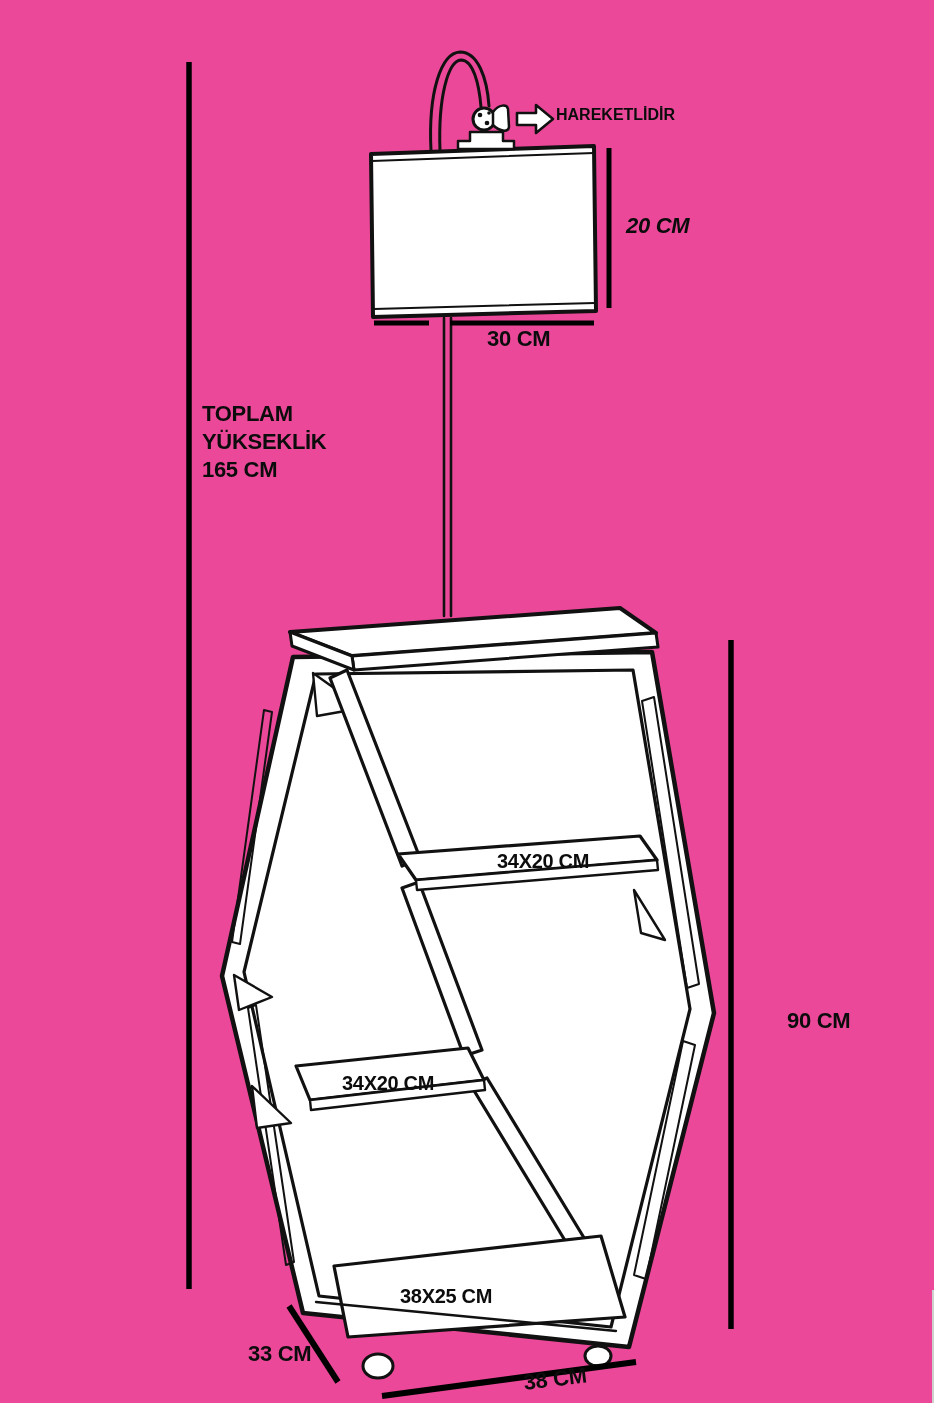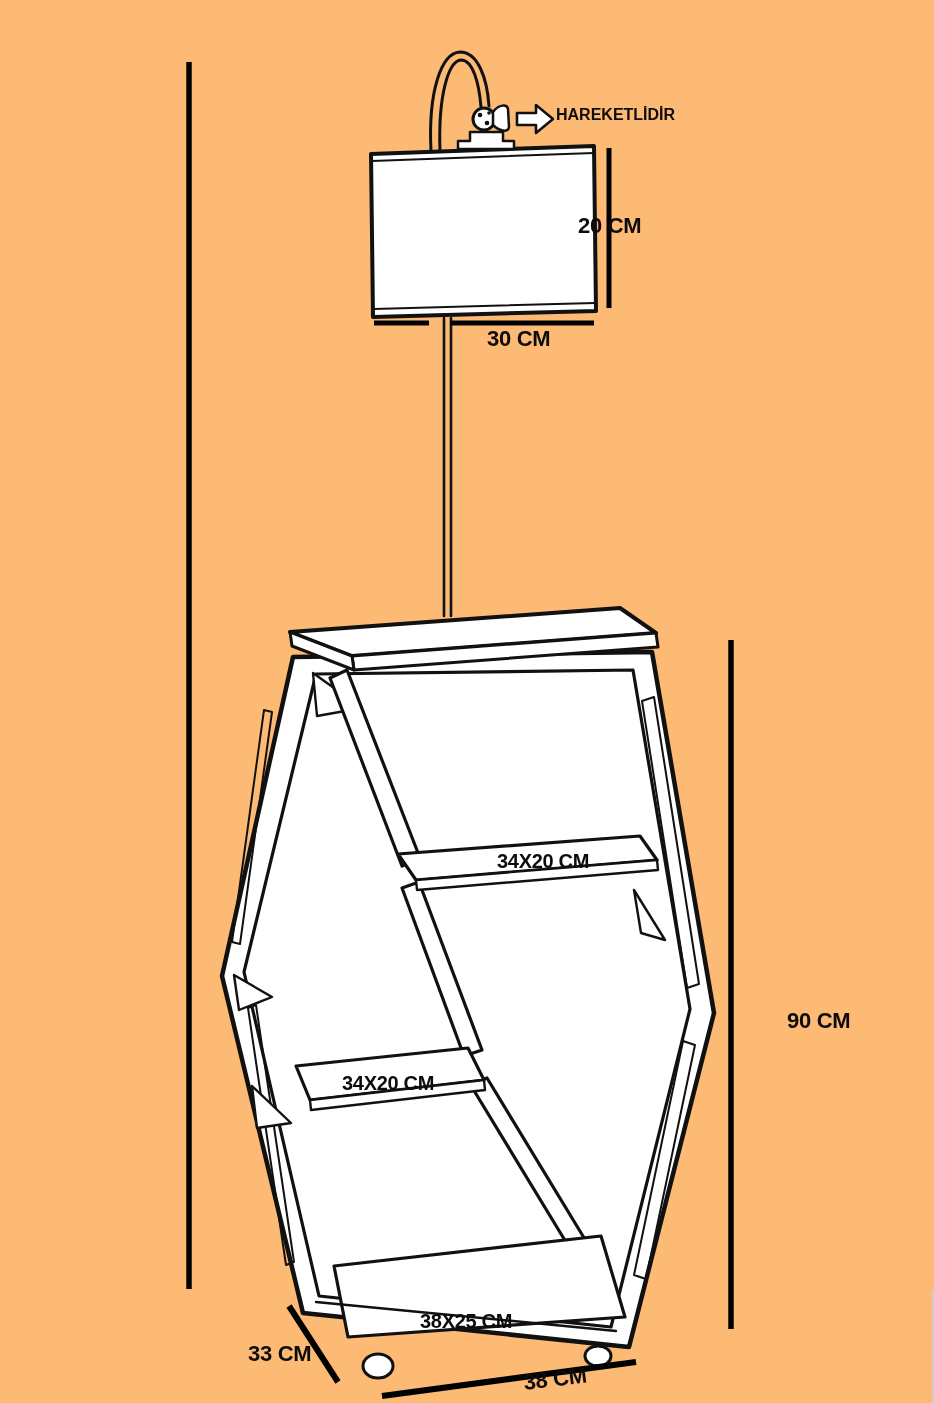--- a/index.html
+++ b/index.html
@@ -4,21 +4,21 @@
 <style>
   html, body {
     margin: 0;
     padding: 0;
     background: #ffffff;
   }
   .canvas {
     position: relative;
     width: 934px;
     height: 1403px;
-    background: #fdba74;
+    background: #ec4899;
     overflow: hidden;
     font-family: "Liberation Sans", "DejaVu Sans", sans-serif;
   }
   .canvas svg {
     position: absolute;
     left: 0;
     top: 0;
   }
   .lbl {
     position: absolute;
@@ -117,31 +117,36 @@
       <path stroke-width="5" d="M374,323 L429,323 M450,323 L594,323"></path>
       <path stroke-width="6" d="M289,1306 L338,1382"></path>
       <path stroke-width="6" d="M382,1396 L636,1362"></path>
     </g>
 
     <polygon points="517,113 536,113 536,105 553,119 536,133 536,125 517,125" fill="#ffffff" stroke="#111" stroke-width="2.6" stroke-linejoin="round"></polygon>
   </svg>
 
   <div class="lbl lbl-note" style="left:556px; top:107px;">HAREKETLİDİR</div>
 
-  <div class="lbl lbl-dim" style="left:578px; top:215px;">20 CM</div>
+  <div class="lbl lbl-dim" style="left:626px; top:215px;font-style:italic;">20 CM</div>
 
   <div class="lbl lbl-dim" style="left:487px; top:328px;text-align:center;">30 CM</div>
 
+  <div class="lbl lbl-total" style="left:202px; top:400px;">
+    <div>TOPLAM</div>
+    <div>YÜKSEKLİK</div>
+    <div>165 CM</div>
+  </div>
 
   <div class="lbl lbl-shelf" style="left:497px; top:851px;">34X20 CM</div>
 
   <div class="lbl lbl-dim" style="left:742px; top:1010px;margin-left:45px;">90 CM</div>
 
   <div class="lbl lbl-shelf" style="left:342px; top:1073px;">34X20 CM</div>
 
-  <div class="lbl lbl-shelf" style="left:420px; top:1286px;margin-top:25px;">38X25 CM</div>
+  <div class="lbl lbl-shelf" style="left:400px; top:1286px;">38X25 CM</div>
 
   <div class="lbl lbl-dim" style="left:248px; top:1343px;">33 CM</div>
 
   <div class="lbl lbl-dim rot-38" style="left:525px; top:1372px;">38 CM</div>
 
   <div class="edge-artifact"></div>
 </div>
 
 </body></html>

